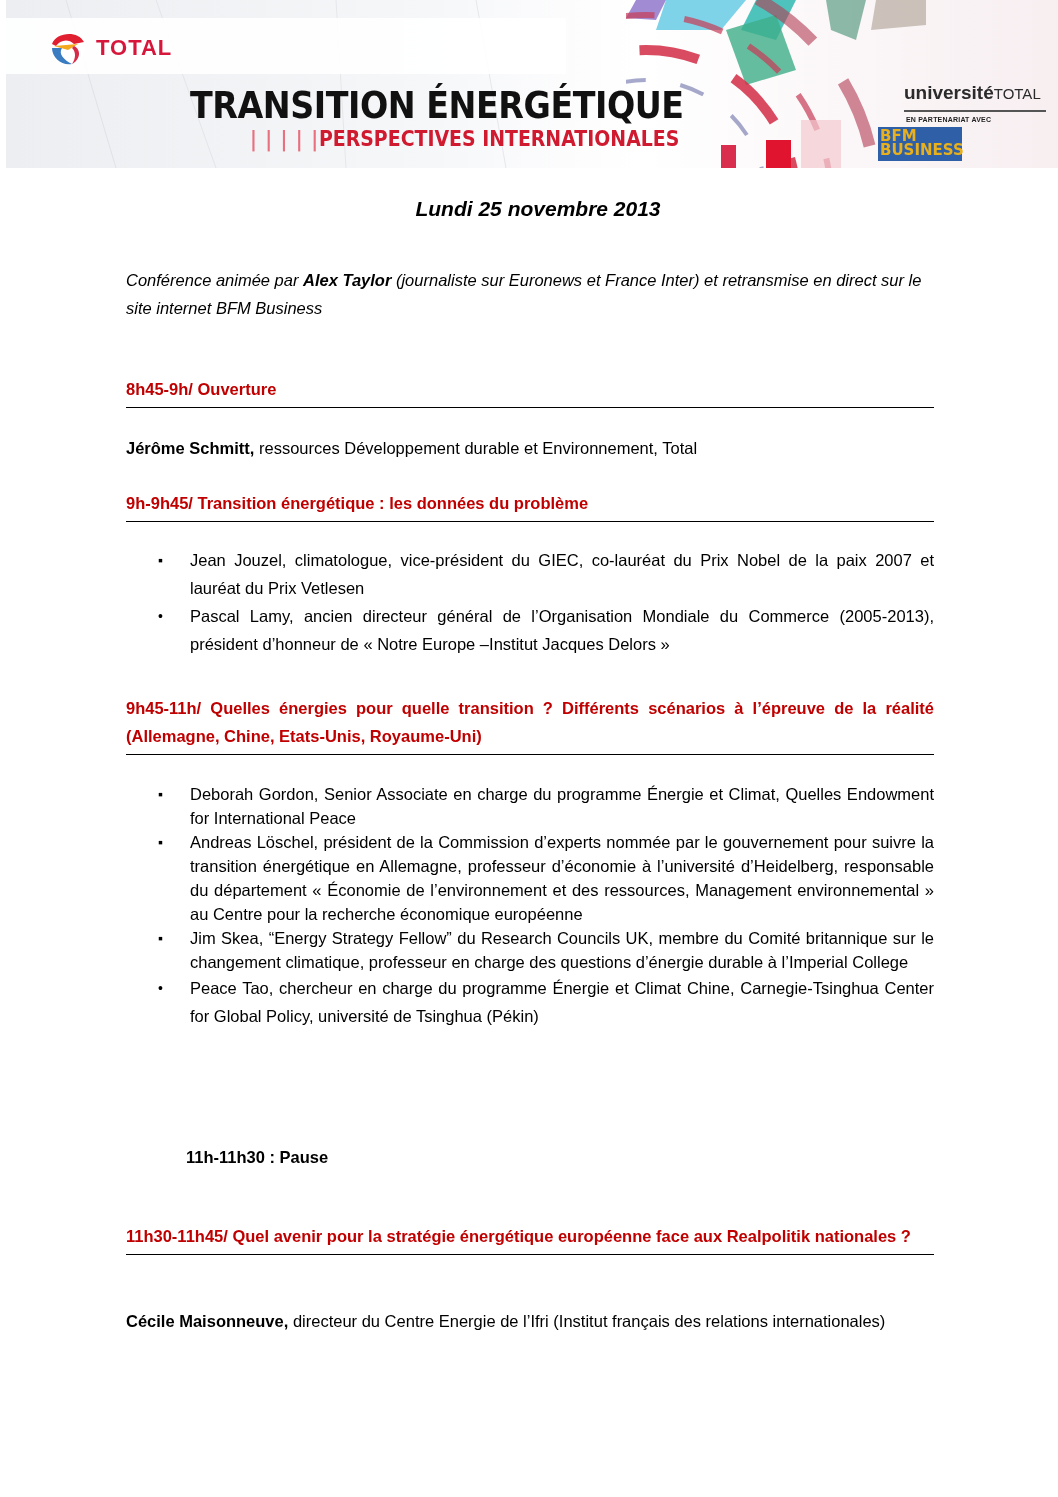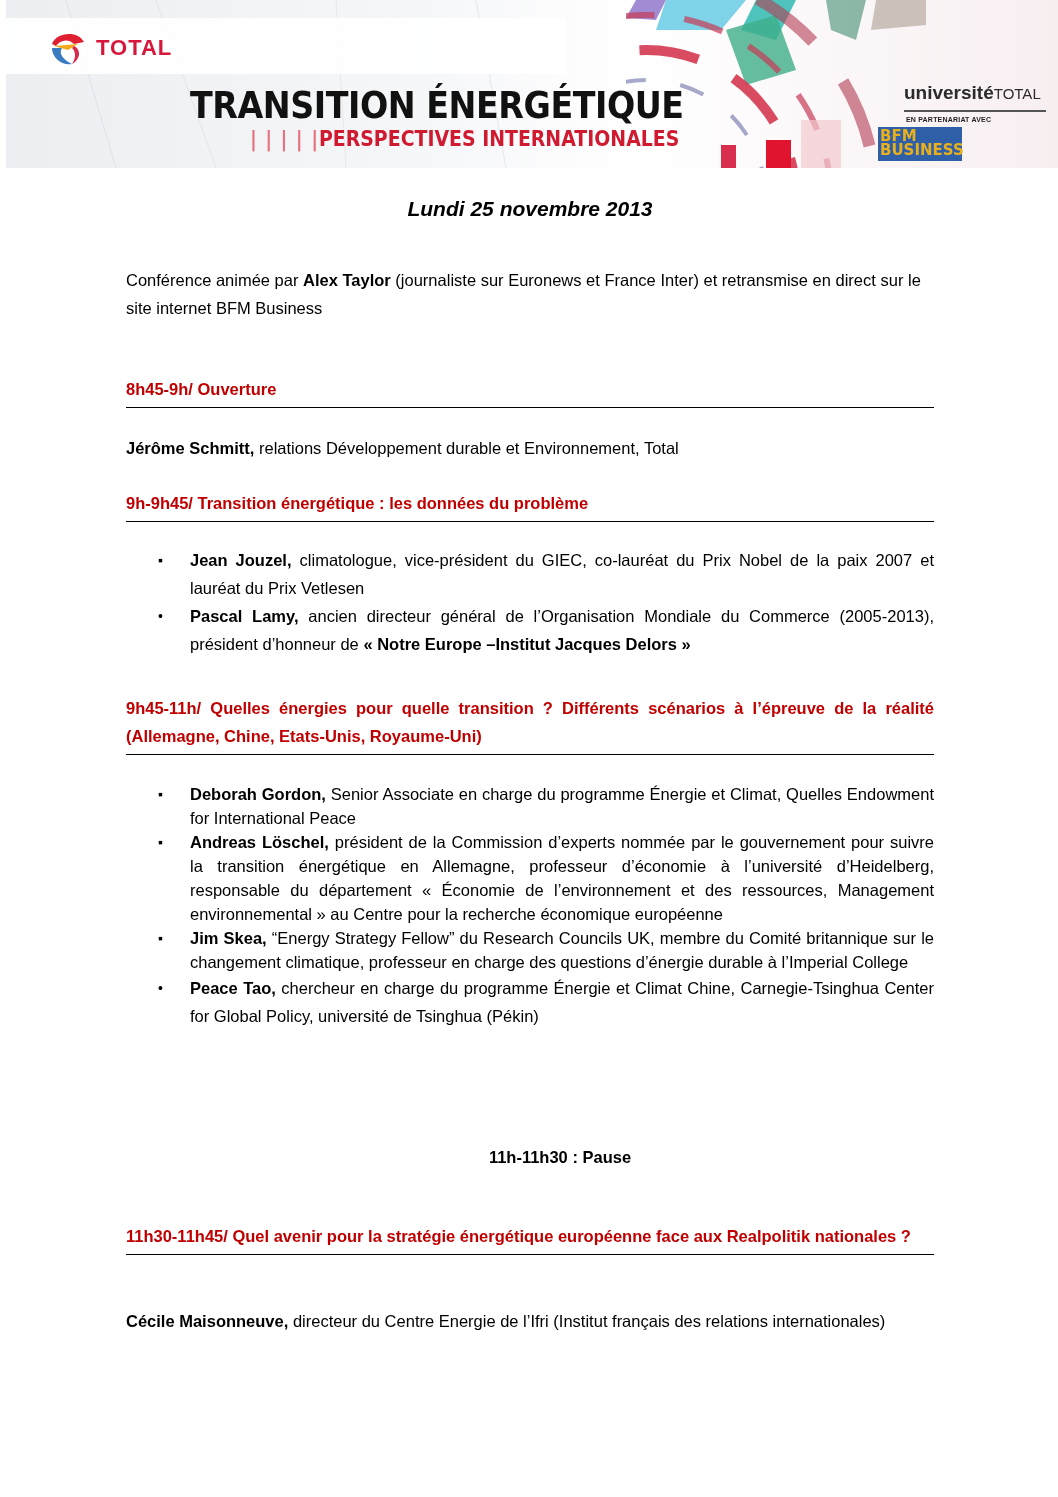--- a/index.html
+++ b/index.html
@@ -25,37 +25,37 @@
   .univ b { font-weight: 900; }
   .univ span.t { font-weight: normal; font-size: 15px; }
   .univ-line { position: absolute; left: 898px; top: 110px; width: 142px; height: 2px; background: #555; }
   .partner { position: absolute; left: 900px; top: 116px; font-size: 7px; font-weight: bold; color: #222; letter-spacing: .2px; }
   .bfm { position: absolute; left: 872px; top: 127px; width: 84px; height: 34px; background: #2f5fa6;
          color: #e8b01c; font-weight: 900; font-size: 15px; line-height: 14px; padding: 2px 0 0 2px; box-sizing: border-box;
          font-family: "DejaVu Sans", sans-serif; }
 
   
   .content { position: absolute; left: 126px; top: 0; width: 808px; }
-  .date { position: absolute; left: 0; top: 197px; width: 808px; text-align: center; font-size: 21px; font-style: italic; font-weight: bold; }
-  .intro { position: absolute; left: 0; top: 266px; width: 808px; font-size: 16.5px; line-height: 28px; }
+  .date { position: absolute; left: 8px; top: 197px; width: 808px; text-align: center; font-size: 21px; font-style: italic; font-weight: bold; }
+  .intro { position: absolute; left: 0; top: 266px; width: 808px; font-size: 16.5px; font-style: italic; line-height: 28px; }
   .intro b { font-weight: bold; }
 
   .section-head { position: absolute; left: 0; width: 808px; color: #c00000; font-weight: bold; font-size: 16.5px; line-height: 28px;
                   padding-bottom: 4px; border-bottom: 1.5px solid #000; text-align: justify; }
   .plain { position: absolute; left: 0; width: 808px; font-size: 16.5px; line-height: 28px; text-align: justify; }
   .plain b { font-weight: bold; }
 
   ul.speakers { position: absolute; left: 0; width: 808px; margin: 0; padding: 0; list-style: none; }
   ul.speakers li { position: relative; padding-left: 64px; font-size: 16.5px; text-align: justify; }
   ul.speakers li .bullet { position: absolute; left: 32px; top: 0; font-size: 14px; }
-  ul.speakers li b { font-weight: bold; }
+  ul.speakers li b { font-weight: normal; }
   .lh28 li { line-height: 28px; }
   .lh24 li { line-height: 24px; }
 
-  .pause { position: absolute; left: 0; top: 1148px; width: 808px; text-align: center; font-weight: bold; font-size: 16.5px; padding-left: 60px; box-sizing: border-box; }
+  .pause { position: absolute; left: 0; top: 1148px; width: 808px; font-weight: bold; font-size: 16.5px; padding-left: 60px; box-sizing: border-box; }
 </style>
 </head>
 <body>
 
 <div class="banner">
   <svg class="bg-lines" width="1058" height="168">
     <line x1="60" y1="0" x2="110" y2="168" stroke="#dfe2e6" stroke-width="1"></line>
     <line x1="150" y1="0" x2="210" y2="168" stroke="#e2e5e9" stroke-width="1"></line>
     <line x1="330" y1="0" x2="340" y2="168" stroke="#e5e7ea" stroke-width="1"></line>
     <line x1="470" y1="0" x2="500" y2="168" stroke="#e5e7ea" stroke-width="1"></line>
@@ -108,21 +108,21 @@
 <div class="content">
 
   <div class="date">Lundi 25 novembre 2013</div>
 
   <div class="intro">
     <span>Conférence animée par </span><b>Alex Taylor</b><span> (journaliste sur Euronews et France Inter) et retransmise en direct sur le site internet BFM Business</span>
   </div>
 
   <div class="section-head" style="top:375px;">8h45-9h/ Ouverture</div>
   <div class="plain" style="top:434px;">
-    <b>Jérôme Schmitt,</b><span> relations Développement durable et Environnement, Total</span>
+    <b>Jérôme Schmitt,</b><span> ressources Développement durable et Environnement, Total</span>
   </div>
 
   <div class="section-head" style="top:489px;">9h-9h45/ Transition énergétique : les données du problème</div>
   <ul class="speakers lh28" style="top:546px;">
     <li>
       <span class="bullet">▪</span>
       <b>Jean Jouzel,</b><span> climatologue, vice-président du GIEC, co-lauréat du Prix Nobel de la paix 2007 et lauréat du Prix Vetlesen</span>
     </li>
     <li>
       <span class="bullet">•</span>

